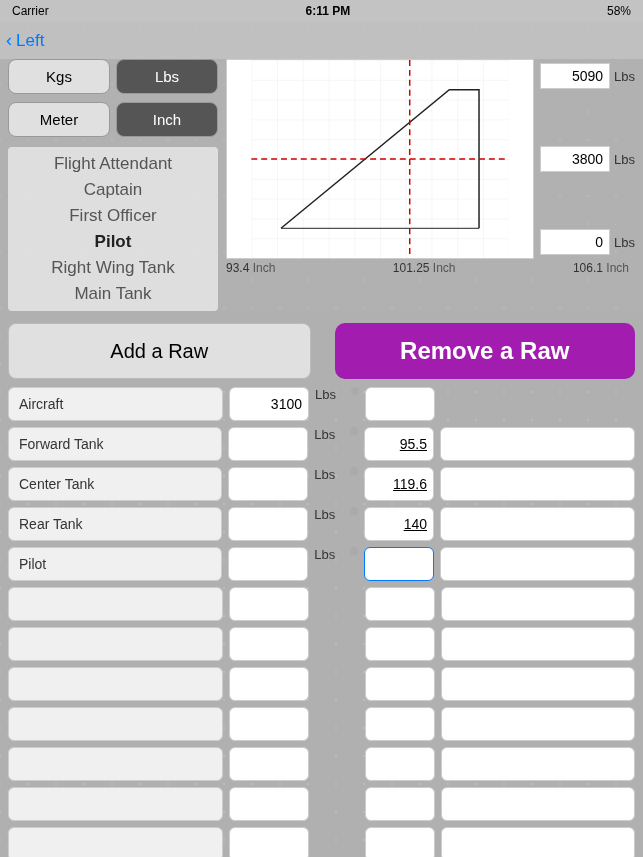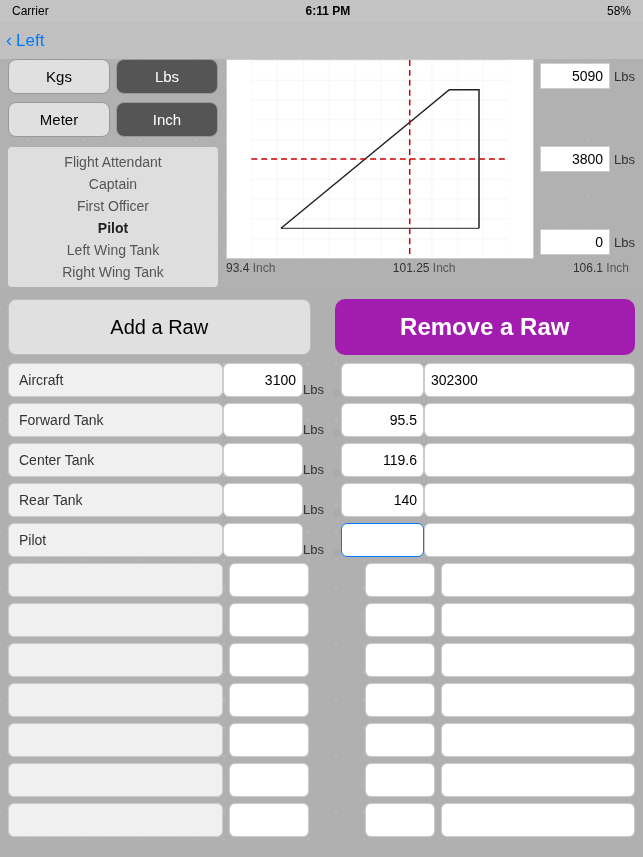--- a/index.html
+++ b/index.html
@@ -101,21 +101,21 @@
     
     .dropdown-list {
       margin-top: 2px;
       background: rgba(230,230,230,0.85);
       border-radius: 4px;
       padding: 4px 0;
     }
 
     .dropdown-item {
       padding: 3px 12px;
-      font-size: 14px;
+      font-size: 17px;
       color: #555;
       text-align: center;
     }
 
     .dropdown-item.bold {
       font-weight: 700;
       color: #222;
     }
 
     .chart-right-item {
@@ -176,22 +176,22 @@
     
     .data-section {
       padding: 0 8px;
       display: flex;
       flex-direction: column;
       gap: 6px;
     }
 
     .data-row {
       display: flex;
-      align-items: flex-end;
-      gap: 0;
+      align-items: flex-start;
+      gap: 6px;
     }
 
     .row-label-input {
       width: 215px;
       padding: 8px 10px;
       border: 1px solid #ccc;
       border-radius: 6px;
       background: #f0f0f0;
       font-size: 14px;
       color: #333;
@@ -214,27 +214,28 @@
     }
 
     .row-dot {
       width: 8px;
       height: 8px;
       border-radius: 50%;
       background: #aaa;
     }
 
     .row-x-input {
-      width: 83px;
+      width: 70px;
       padding: 8px 6px;
       border: 1px solid #ccc;
       border-radius: 6px;
       background: white;
       font-size: 14px;
       text-align: right;
+      text-decoration: underline;
     }
 
     .row-x-input.active-cursor {
       border-color: #007AFF;
     }
 
     .row-moment-input {
       flex: 1;
       padding: 8px 6px;
       border: 1px solid #ccc;
@@ -329,22 +330,22 @@
         <button class="toggle-btn active">
           <span>Inch</span>
         </button>
       </div>
 
       <div class="dropdown-list">
         <div class="dropdown-item">Flight Attendant</div>
         <div class="dropdown-item">Captain</div>
         <div class="dropdown-item">First Officer</div>
         <div class="dropdown-item bold">Pilot</div>
-        <div class="dropdown-item">Left Wing Tank</div>
         <div class="dropdown-item">Right Wing Tank</div>
+        <div class="dropdown-item">Main Tank</div>
       </div>
     </div>
 
     <div style="display:flex; flex-direction:column; flex:1;">
       <div style="display:flex; gap:6px; align-items:stretch;">
 
         <div style="flex:1; position:relative;">
           <div class="chart-left" style="width:100%; height:200px;">
             <svg viewBox="0 0 260 200" width="100%" height="100%">
 
@@ -398,21 +399,20 @@
   </div>
 
   <div class="data-section">
 
     <div class="data-row">
       <input class="row-label-input" type="text" value="Aircraft" style="">
       <input class="row-value-input" type="text" value="3100" style="">
       <span class="row-unit">Lbs</span>
       <div class="row-dot"></div>
       <input class="row-x-input" type="text" value="" style="">
-      <input class="row-moment-input" type="text" value="302300" style="">
     </div>
 
     <div class="data-row">
       <input class="row-label-input" type="text" value="Forward Tank" style="">
       <input class="row-value-input" type="text" value="" style="">
       <span class="row-unit">Lbs</span>
       <div class="row-dot"></div>
       <input class="row-x-input" type="text" value="95.5" style="">
       <input class="row-moment-input" type="text" value="" style="">
     </div>

